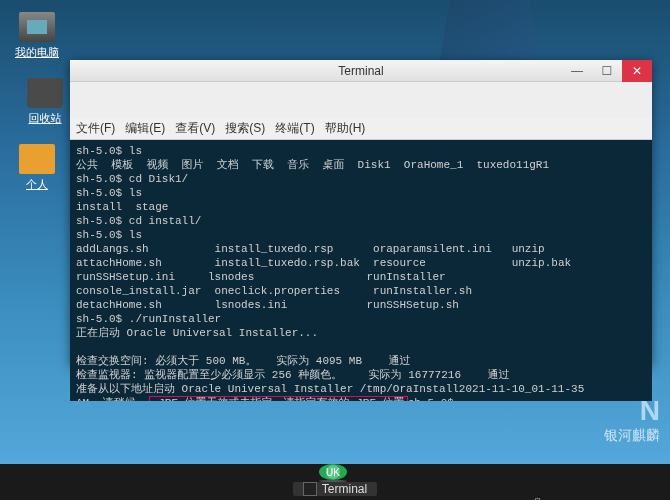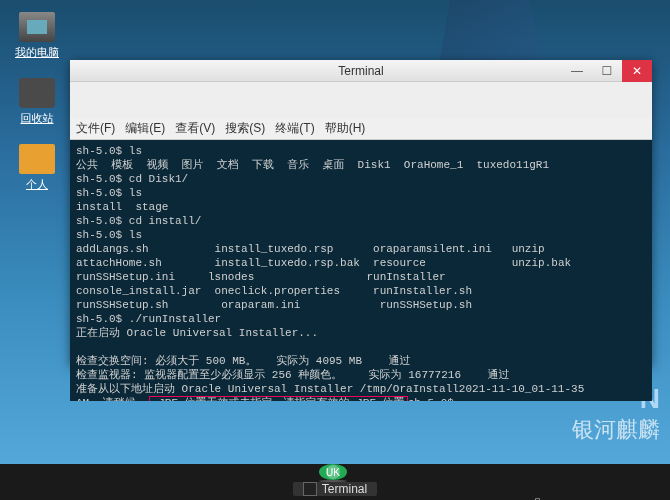--- a/index.html
+++ b/index.html
@@ -42,21 +42,21 @@
 .trash-icon { background: #4a4a4a; border-radius: 2px 2px 4px 4px; }
 .folder-icon { background: #e8a030; border-radius: 2px; }
 .watermark {
   position: absolute;
   right: 10px;
   bottom: 55px;
   text-align: right;
   color: rgba(255,255,255,0.7);
 }
 .watermark .n { font-size: 28px; font-weight: bold; color: rgba(200,230,255,0.8); }
-.watermark .txt { font-size: 22px; }
+.watermark .txt { font-size: 14px; }
 .terminal-window {
   position: absolute;
   top: 60px;
   left: 70px;
   width: 582px;
   height: 305px;
   background: #eee;
   box-shadow: 0 2px 10px rgba(0,0,0,0.5);
 }
 .titlebar {
@@ -160,21 +160,21 @@
 </style>
 </head>
 <body>
 
 <div class="iceberg"></div>
 
 <div class="desktop-icon" style="top:12px; left:12px">
   <div class="icon-box computer-icon"></div>
   <div>我的电脑</div>
 </div>
-<div class="desktop-icon" style="top:78px; left:12px">
+<div class="desktop-icon" style="top:78px; left:20px">
   <div class="icon-box trash-icon"></div>
   <div>回收站</div>
 </div>
 <div class="desktop-icon" style="top:144px; left:12px">
   <div class="icon-box folder-icon"></div>
   <div>个人</div>
 </div>
 
 <div class="watermark">
   <div class="n">N</div>
@@ -202,21 +202,21 @@
 <span>公共  模板  视频  图片  文档  下载  音乐  桌面  Disk1  OraHome_1  tuxedo11gR1</span>
 <span>sh-5.0$ cd Disk1/</span>
 <span>sh-5.0$ ls</span>
 <span>install  stage</span>
 <span>sh-5.0$ cd install/</span>
 <span>sh-5.0$ ls</span>
 <span>addLangs.sh          install_tuxedo.rsp      oraparamsilent.ini   unzip</span>
 <span>attachHome.sh        install_tuxedo.rsp.bak  resource             unzip.bak</span>
 <span>runSSHSetup.ini     lsnodes                 runInstaller</span>
 <span>console_install.jar  oneclick.properties     runInstaller.sh</span>
-<span>runSSHSetup.sh        oraparam.ini            runSSHSetup.sh</span>
+<span>detachHome.sh        lsnodes.ini            runSSHSetup.sh</span>
 <span>sh-5.0$ ./runInstaller</span>
 <span>正在启动 Oracle Universal Installer...</span>
 <span></span>
 <span>检查交换空间: 必须大于 500 MB。   实际为 4095 MB    通过</span>
 <span>检查监视器: 监视器配置至少必须显示 256 种颜色。    实际为 16777216    通过</span>
 <span>准备从以下地址启动 Oracle Universal Installer /tmp/OraInstall2021-11-10_01-11-35</span>
 <span>AM. 请稍候 .</span><span class="hl">.JRE 位置无效或未指定。请指定有效的 JRE 位置</span><span>sh-5.0$</span></div>
 </div>
 
 <div class="taskbar">

